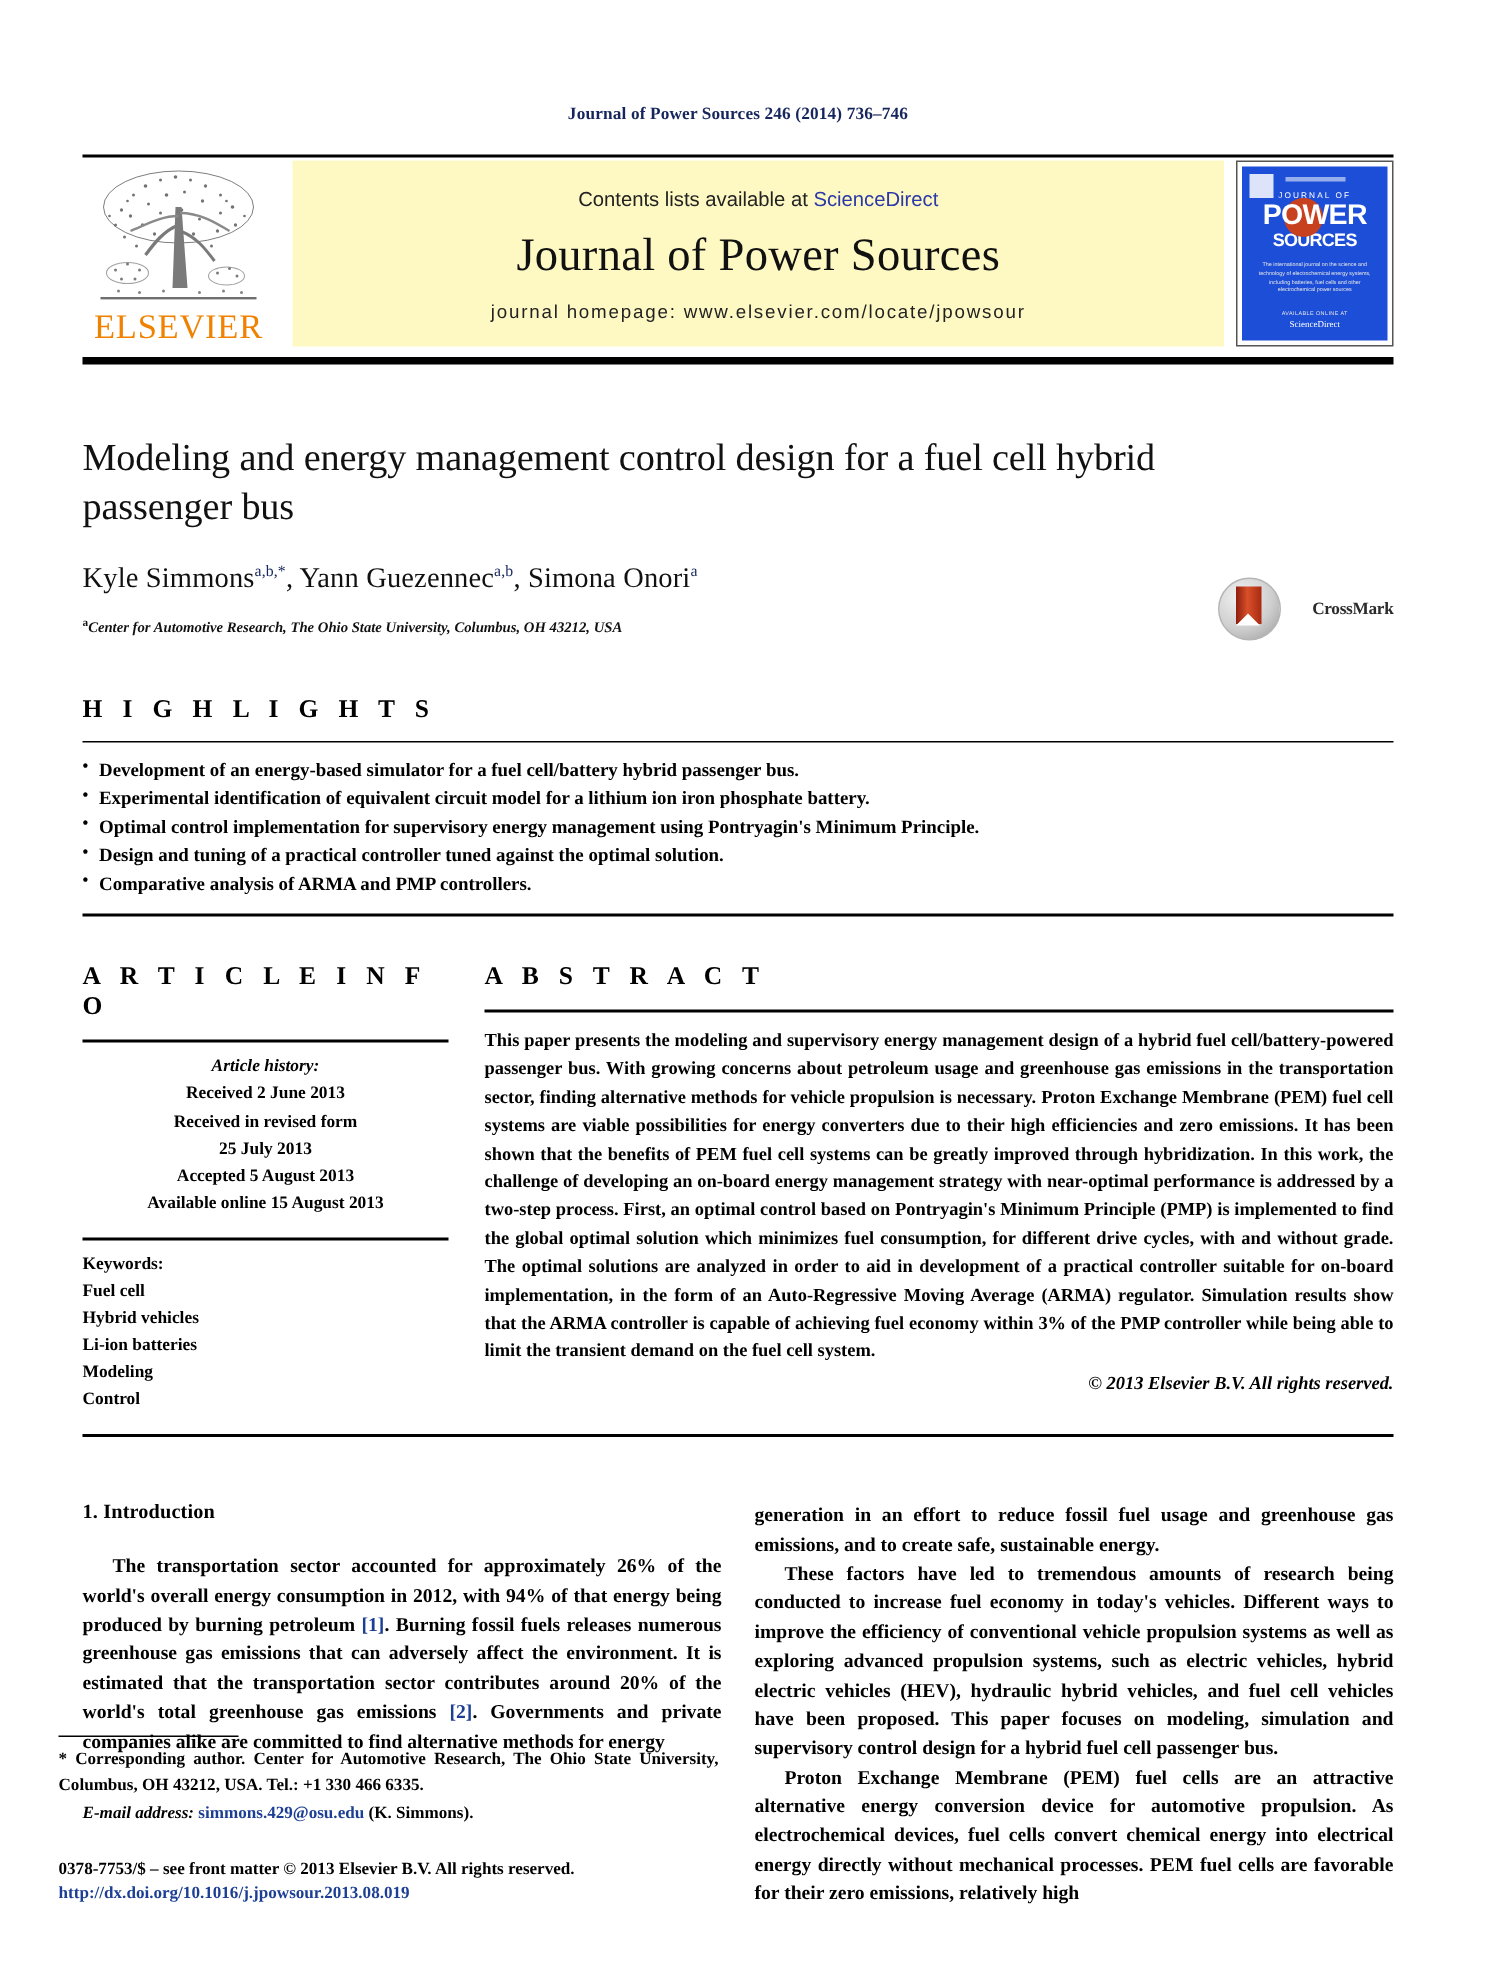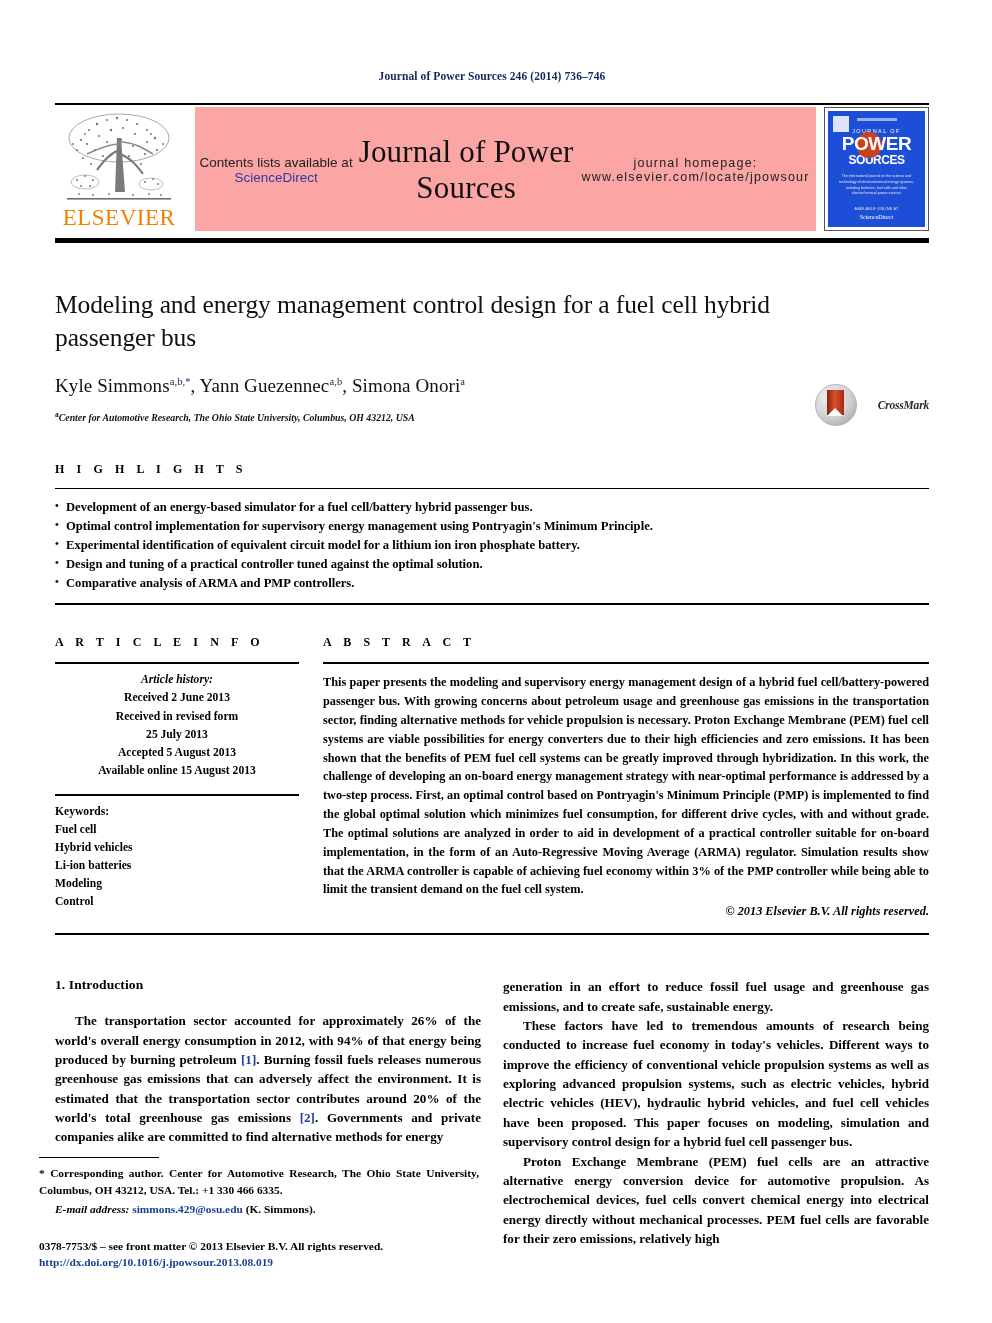--- a/index.html
+++ b/index.html
@@ -63,23 +63,23 @@
   .elsevier-word {
     font-family: "Liberation Serif", serif;
     font-size: 23px;
     letter-spacing: 0.5px;
     color: #ef8200;
     line-height: 1;
     white-space: nowrap;
   }
   .masthead-center {
     flex: 1 1 auto;
-    background: #fca5a5;
-    display: flex;
-    flex-direction: row;
+    background: #fef9c3;
+    display: flex;
+    flex-direction: column;
     justify-content: space-around;
     align-items: center;
     text-align: center;
     margin-left: 12px;
     margin-right: 8px;
     padding: 12px 0 10px 0;
     box-sizing: border-box;
   }
   .contents-line {
     font-family: "Liberation Sans", sans-serif;
@@ -206,21 +206,20 @@
     line-height: 1.55;
     color: #111;
   }
   .affil sup { font-style: normal; font-size: 7.5px; }
   .crossmark {
     flex: 0 0 108px;
     display: flex;
     align-items: center;
     gap: 21px;
     padding-top: 4px;
-    font-style: italic;
   }
   .cm-circle {
     width: 40px; height: 40px; border-radius: 50%;
     background: radial-gradient(circle at 35% 30%, #f2f2f2 0%, #cfcfcf 55%, #9a9a9a 100%);
     position: relative;
     border: 1px solid #b5b5b5;
   }
   .cm-book {
     position: absolute; left: 11px; top: 5px;
     width: 17px; height: 25px;
@@ -234,21 +233,21 @@
   }
   .cm-word {
     font-family: "Liberation Serif", serif;
     font-weight: bold; font-size: 11.5px; color: #2b2b2b;
     letter-spacing: -0.2px;
   }
 
   .sec-head {
     font-family: "Liberation Serif", serif;
     font-weight: bold;
-    font-size: 12px;
+    font-size: 17px;
     letter-spacing: 4.6px;
     color: #000;
   }
 
   
   .highlights-wrap { margin-top: 36px; }
   .hl-rule { border-top: 1.5px solid #000; margin-top: 11px; }
   .hl-list { margin: 9px 0 0 0; padding: 0; list-style: none; }
   .hl-list li {
     font-size: 12.6px;
@@ -471,22 +470,22 @@
       </div>
       <div class="cm-word">CrossMark</div>
     </div>
   </div>
 
   <div class="highlights-wrap">
     <div class="sec-head">H I G H L I G H T S</div>
     <div class="hl-rule"></div>
     <ul class="hl-list">
       <li>Development of an energy-based simulator for a fuel cell/battery hybrid passenger bus.</li>
+      <li>Experimental identification of equivalent circuit model for a lithium ion iron phosphate battery.</li>
       <li>Optimal control implementation for supervisory energy management using Pontryagin's Minimum Principle.</li>
-      <li>Experimental identification of equivalent circuit model for a lithium ion iron phosphate battery.</li>
       <li>Design and tuning of a practical controller tuned against the optimal solution.</li>
       <li>Comparative analysis of ARMA and PMP controllers.</li>
     </ul>
     <div class="hl-bottom-rule"></div>
   </div>
 
   <div class="info-wrap">
 
     <div class="info-col">
       <div class="sec-head">A R T I C L E  I N F O</div>

